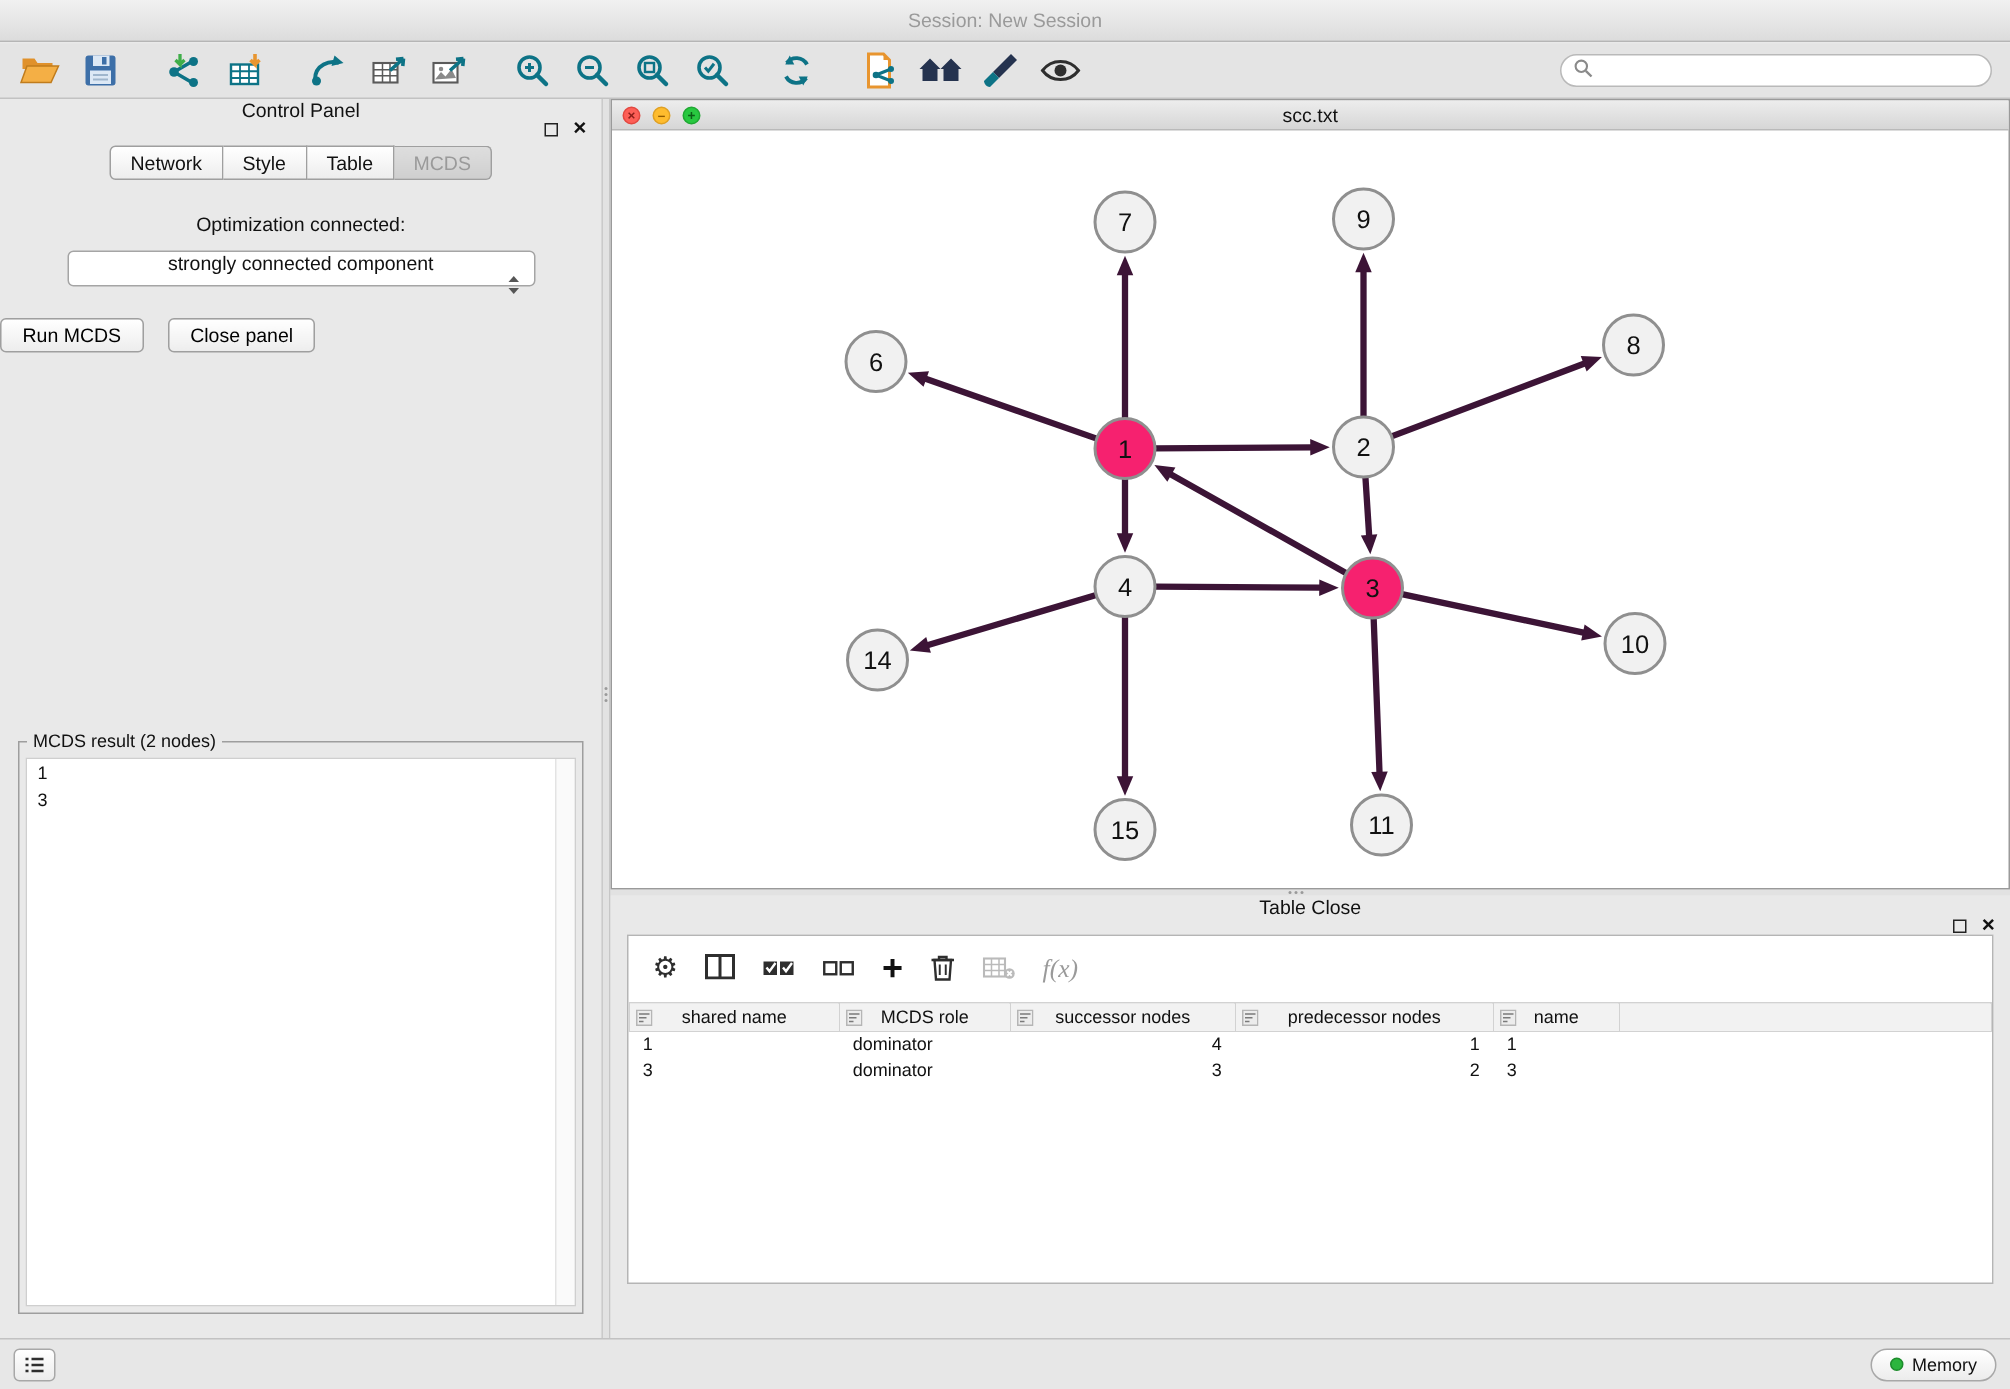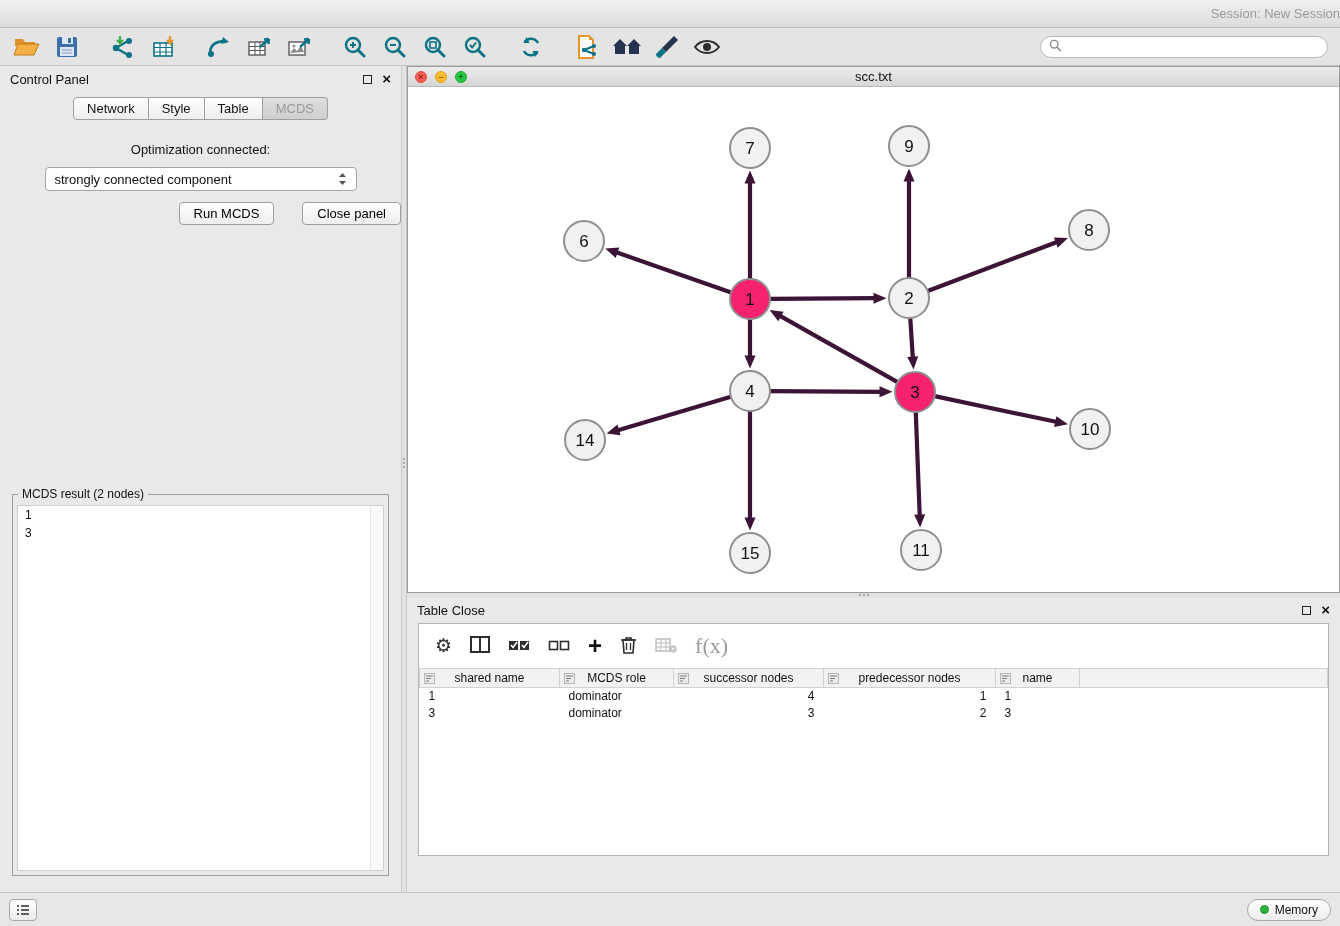--- a/index.html
+++ b/index.html
@@ -8,38 +8,38 @@
     position: relative; overflow: hidden;
     background:#e9e9e9;
     font-family:"Liberation Sans", sans-serif;
     color:#111; font-size:13px;
   }
   
   .titlebar {
     position:absolute; top:0; left:0; right:0; height:28px;
     background:linear-gradient(#f1f1f1,#dcdcdc);
     border-bottom:1px solid #b5b5b5;
-    text-align:right; line-height:28px; font-size:13px; color:#9a9a9a;
+    text-align:center; line-height:28px; font-size:13px; color:#9a9a9a;
   }
   
   .toolbar {
     position:absolute; top:29px; left:0; right:0; height:37px;
     background:#e4e4e4; border-bottom:1px solid #c2c2c2;
     display:flex; align-items:center; padding:0 12px;
   }
   .tb-icon { width:30px; height:30px; display:flex; align-items:center; justify-content:center; margin-right:10px; flex:0 0 auto; }
   .tb-gap { width:16px; flex:0 0 auto; }
   .search-wrap {
     margin-left:auto; width:288px; height:22px; background:#fff;
     border:1px solid #b9b9b9; border-radius:12px;
     display:flex; align-items:center; padding:0 8px; gap:6px;
   }
   .search-wrap input { border:none; outline:none; width:100%; font-size:12px; font-family:inherit; background:transparent; }
   
-  .panel-header { height:26px; display:flex; align-items:center; padding:0 10px; font-size:13px; }
+  .panel-header { height:26px; display:flex; align-items:center; padding:0 10px; font-size:13px;flex-direction:column; }
   .header-btns { margin-left:auto; display:flex; gap:10px; align-items:center; }
   .float-box { width:9px; height:9px; border:1.5px solid #222; display:inline-block; }
   .close-x { font-size:15px; font-weight:bold; color:#111; line-height:10px; }
   
   .seg-tabs { display:flex; justify-content:center; }
   .seg-tab {
     padding:3px 13px; font-size:13px; color:#111;
     background:linear-gradient(#ffffff,#ededed);
     border:1px solid #9f9f9f; border-left:none; cursor:default; white-space:nowrap;
   }
@@ -49,24 +49,24 @@
   
   .control-panel {
     position:absolute; top:66px; left:0; width:401px; bottom:34px;
     background:#e9e9e9;
   }
   .control-panel .seg-tabs { margin-top:5px; }
   .opt-label { text-align:center; margin-top:22px; font-size:13px; }
   .dropdown {
     margin:10px auto 0; width:312px; height:24px; background:#fff;
     border:1px solid #a5a5a5; border-radius:4px;
-    display:flex; align-items:center; padding:0 9px; font-size:13px;
+    display:flex; align-items:center; padding:0 9px; font-size:13px;flex-direction:column;
   }
   .dropdown .dd-arrows { margin-left:auto; display:flex; }
-  .btn-row { display:flex; justify-content:flex-end; gap:28px; margin-top:11px; }
+  .btn-row { display:flex; justify-content:flex-start; gap:16px; margin-top:21px; }
   .btn {
     padding:3px 14px; font-size:13px;
     background:linear-gradient(#ffffff,#ededed);
     border:1px solid #9f9f9f; border-radius:4px;
   }
   .result-group {
     position:absolute; top:428px; left:12px; width:377px; height:382px;
     border:1px solid #9e9e9e;
   }
   .result-legend {
@@ -110,21 +110,21 @@
   .canvas-wrap svg { display:block; }
   
   .table-panel { position:absolute; left:407px; top:597px; width:933px; bottom:34px; background:#e9e9e9; }
   .table-container {
     position:absolute; top:26px; left:11px; right:11px; bottom:36px;
     background:#fff; border:1px solid #b5b5b5; overflow:hidden;
   }
   .table-toolbar { height:44px; display:flex; align-items:center; padding:0 16px; gap:18px; }
   .gear-glyph { font-size:19px; color:#2e2e2e; line-height:20px; }
   .plus-glyph { font-size:24px; font-weight:bold; color:#111; line-height:20px; }
-  .fx-label { font-family:"Liberation Serif", serif; font-size:22px; color:#9a9a9a; }
+  .fx-label { font-family:"Liberation Serif", serif; font-style:italic; font-size:17px; color:#9a9a9a; }
   table.data-table { border-collapse:collapse; width:100%; table-layout:fixed; font-size:12px; }
   table.data-table th {
     background:#f2f2f2; border:1px solid #d2d2d2; height:19px;
     font-weight:normal; font-size:12px; position:relative; text-align:center;
   }
   table.data-table th .col-icon { position:absolute; left:4px; top:4px; }
   table.data-table td { height:17px; padding:0 9px; overflow:hidden; white-space:nowrap; }
   table.data-table td.num { text-align:right; }
   .bottom-tabs { position:absolute; bottom:7px; left:0; right:0; display:flex; justify-content:center; }
   

